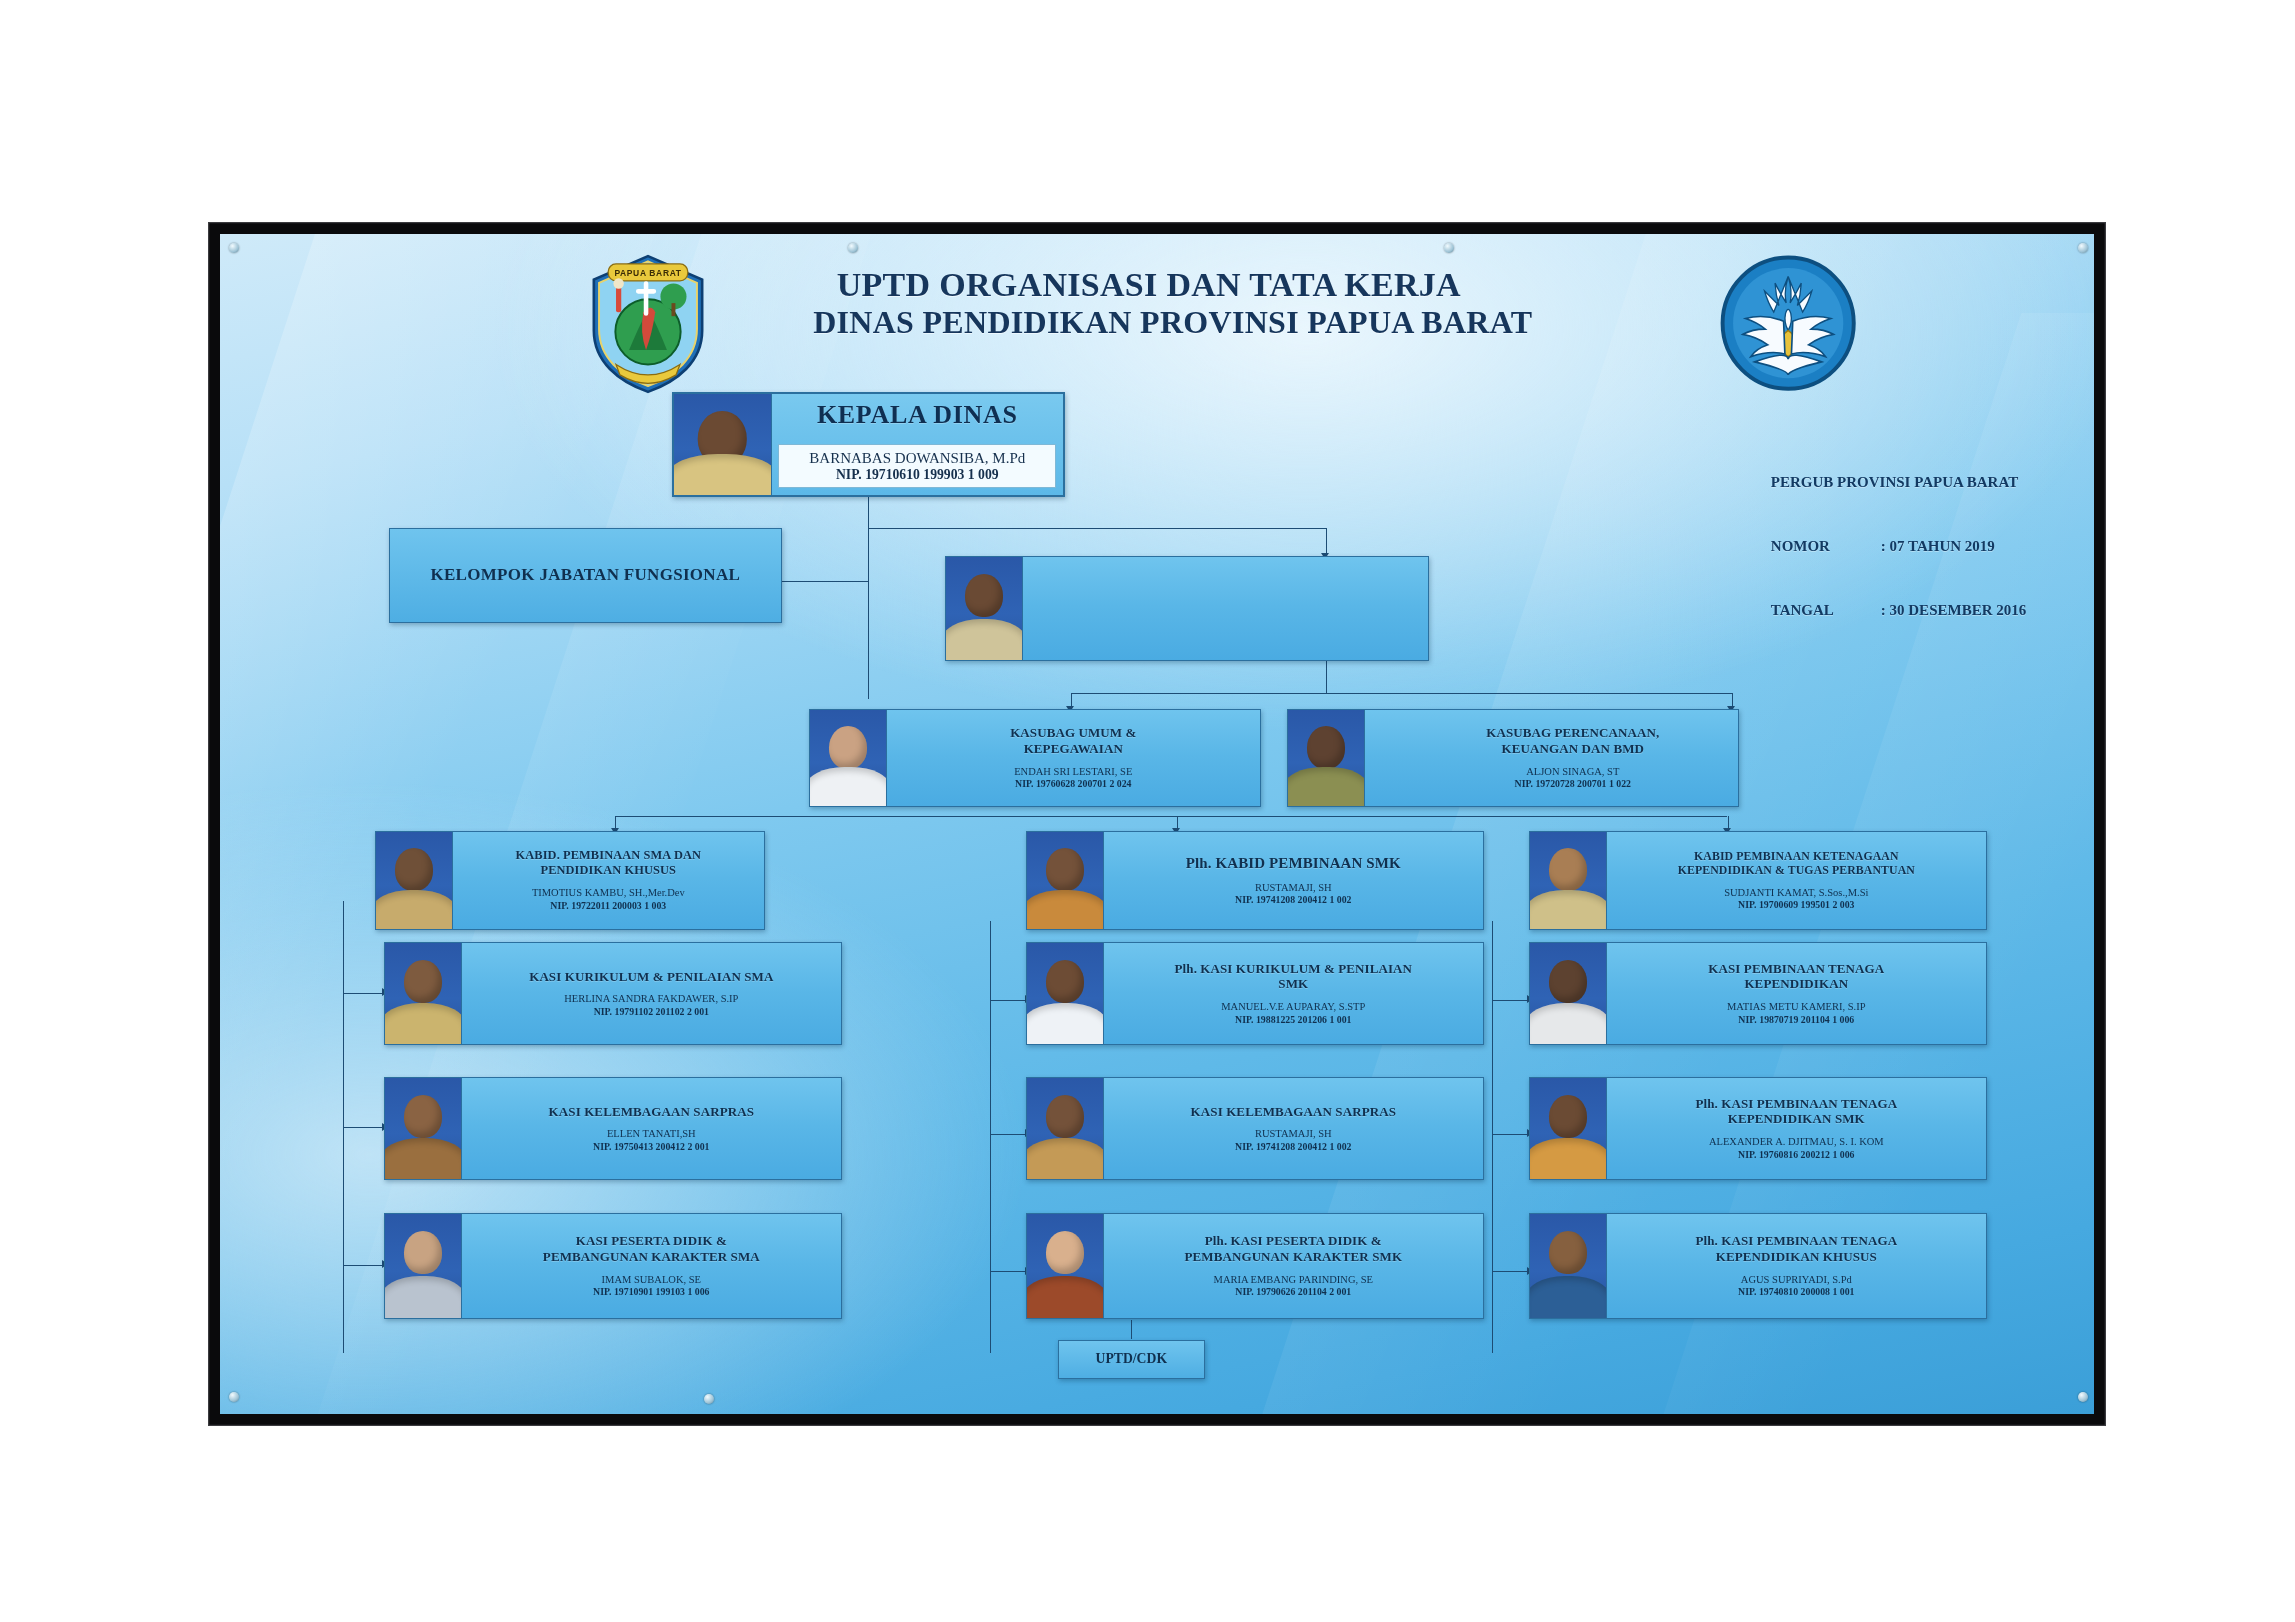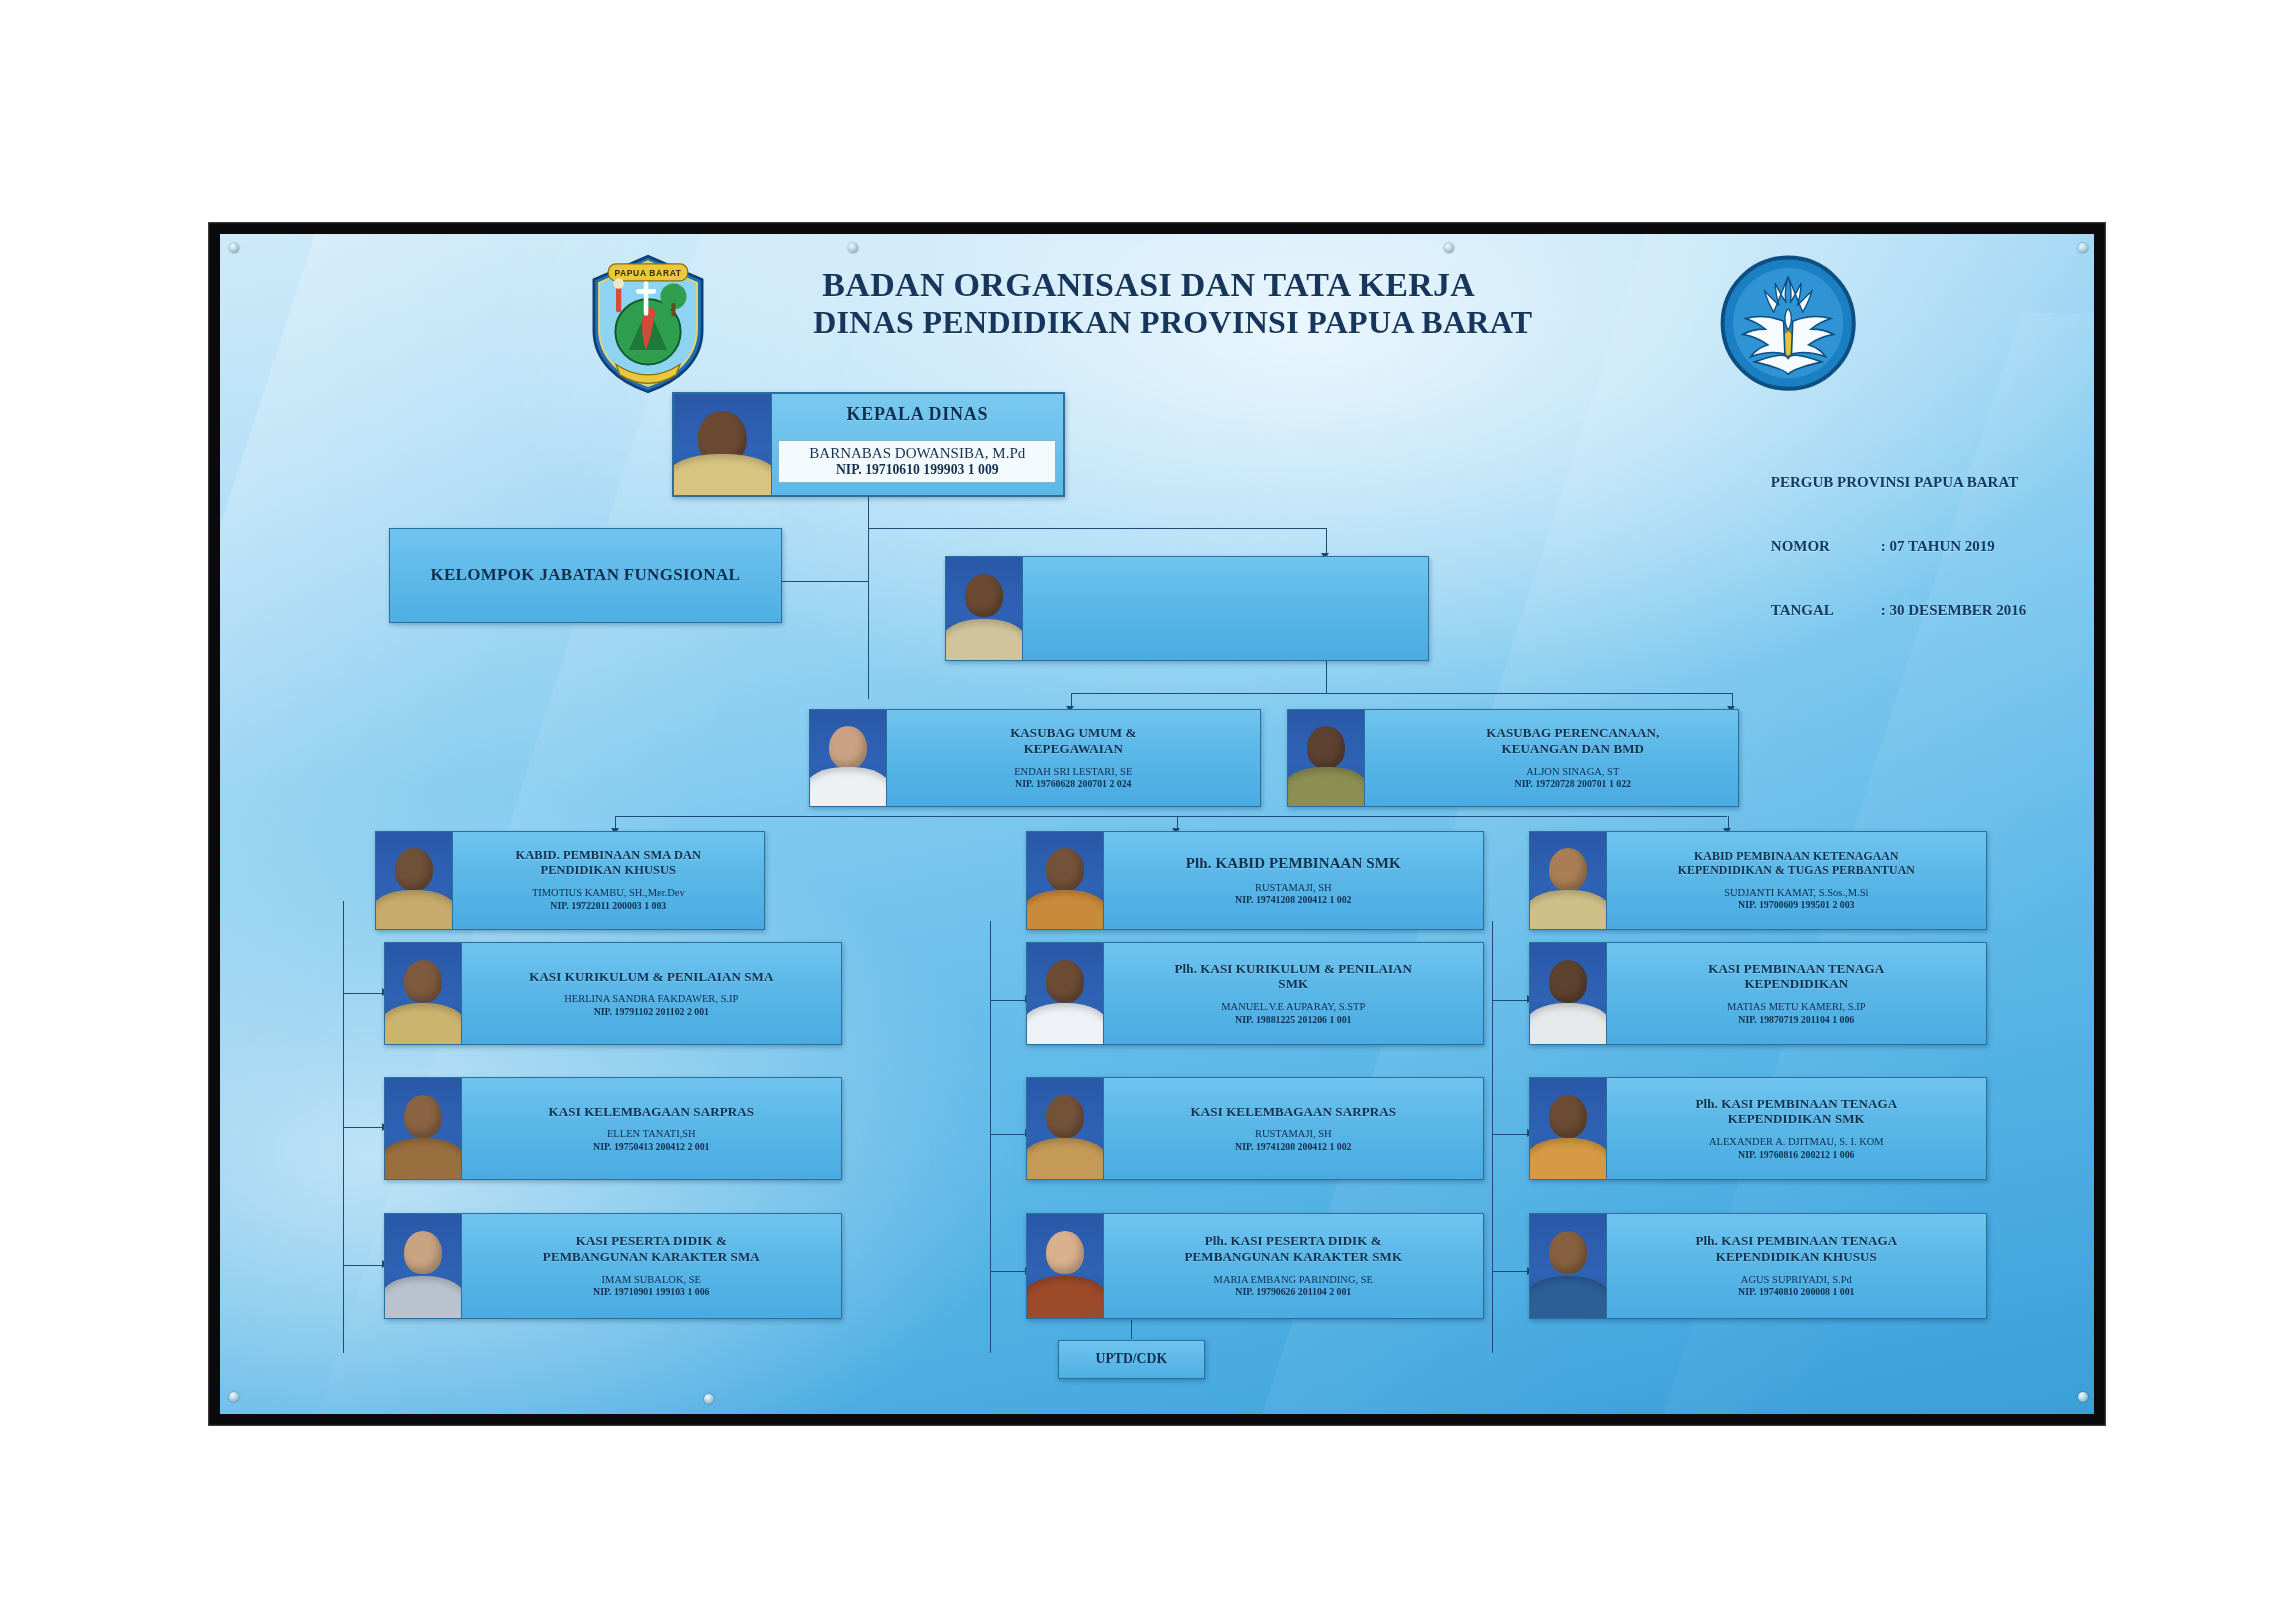--- a/index.html
+++ b/index.html
@@ -130,21 +130,21 @@
 
   
   #node-kepala {
     left: 452px; top: 158px; width: 393px; height: 105px;
     background: linear-gradient(180deg, #79c9ef 0%, #5cb8e8 100%);
     border: 2px solid #2b6f9e;
   }
   #node-kepala .photo { width: 98px; }
   #node-kepala .body { padding: 5.2px 6.5px 6.5px; }
   #node-kepala .title {
-    font-size: 18px; letter-spacing: 0.7px; color:#0f2f52;
+    font-size: 26px; letter-spacing: 0.7px; color:#0f2f52;
     margin-bottom: 14px;
   }
   #node-kepala .plate {
     background:#f3fbff; border:1.3px solid #7fb8d6;
     padding: 3.3px 5.2px;
     color:#16304d;
   }
   #node-kepala .person { margin-top:0; font-size:15px; }
   #node-kepala .nip { font-size: 13.7px; }
 
@@ -217,21 +217,21 @@
       <path d="M107 36 q-7 22 -3 40 q-10 -16 -17 -30 q1 18 6 34 q-12 -12 -22 -22 q5 18 14 32z" fill="#f7fbff" stroke="#0d4f80" stroke-width="2"></path>
       <path d="M107 36 q7 22 3 40 q10 -16 17 -30 q-1 18 -6 34 q12 -12 22 -22 q-5 18 -14 32z" fill="#f7fbff" stroke="#0d4f80" stroke-width="2"></path>
       <path d="M103 92 q4 -12 8 0 q3 14 -4 26 q-7 -12 -4 -26z" fill="#f7fbff" stroke="#0d4f80" stroke-width="2"></path>
       <path d="M107 118 q12 8 10 22 q-2 14 -10 18 q-8 -4 -10 -18 q-2 -14 10 -22z" fill="#e8c23a" stroke="#9b7a0f" stroke-width="2"></path>
       <path d="M100 104 q-30 -12 -58 -4 q18 6 30 16 q-20 0 -34 8 q22 4 38 16 q-18 6 -26 18 q30 -10 52 -4z" fill="#f7fbff" stroke="#0d4f80" stroke-width="2.5"></path>
       <path d="M114 104 q30 -12 58 -4 q-18 6 -30 16 q20 0 34 8 q-22 4 -38 16 q18 6 26 18 q-30 -10 -52 -4z" fill="#f7fbff" stroke="#0d4f80" stroke-width="2.5"></path>
       <path d="M56 166 q50 -18 51 -4 q1 -14 51 4 q-50 12 -51 20 q-1 -8 -51 -20z" fill="#f7fbff" stroke="#0d4f80" stroke-width="2.5"></path>
     </svg>
 
     <div id="title-block">
-      <div class="l1">BADAN ORGANISASI DAN TATA KERJA</div>
+      <div class="l1">UPTD ORGANISASI DAN TATA KERJA</div>
       <div class="l2">DINAS PENDIDIKAN PROVINSI PAPUA BARAT</div>
     </div>
 
     <div id="pergub">
       <div>PERGUB PROVINSI PAPUA BARAT</div>
       <div><span class="lbl">NOMOR</span><span>: 07 TAHUN 2019</span></div>
       <div><span class="lbl">TANGAL</span><span>: 30 DESEMBER 2016</span></div>
     </div>
 
     <div class="ln v" style="left:648px; top:263px; height:84px;"></div>

